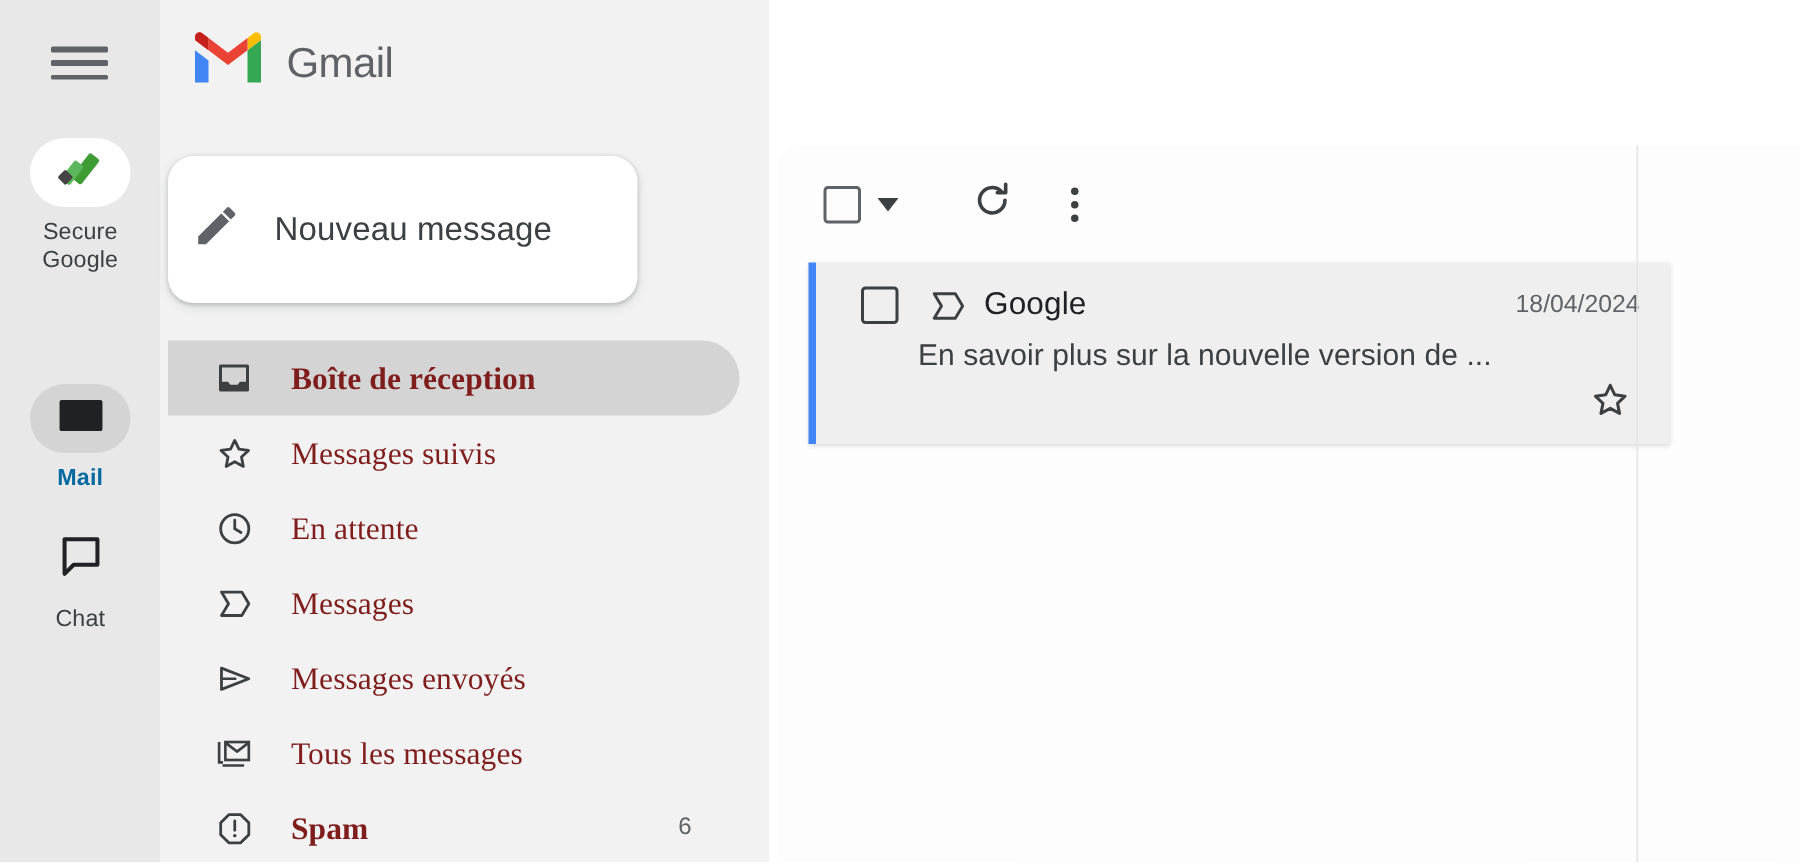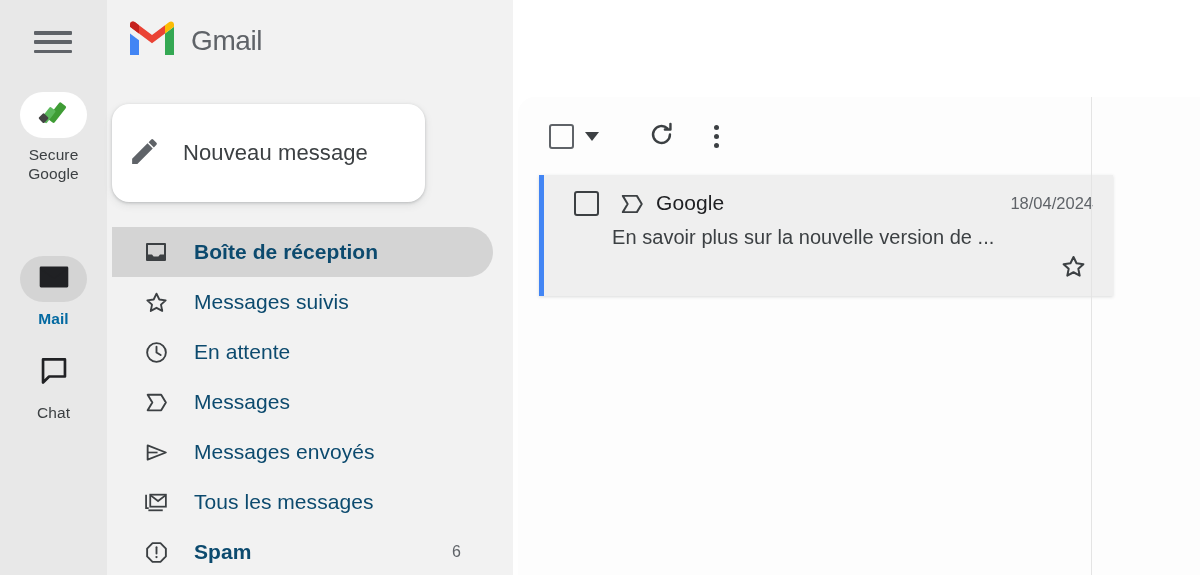--- a/index.html
+++ b/index.html
@@ -78,21 +78,21 @@
 
   .nav { position: absolute; left: 5px; top: 227px; width: 396px; }
   .nav-item {
     height: 50px; width: 381px;
     display: flex; align-items: center;
     padding-left: 31px; gap: 25px;
     border-radius: 0 25px 25px 0;
     cursor: pointer;
   }
   .nav-item.active { background: #D4D4D4; }
-  .nav-label { font-size: 21px; color: #0c4a6e; letter-spacing: 0.05px; flex: 1; }
+  .nav-label { font-size: 21px; color: #7f1d1d; letter-spacing: 0.05px; flex: 1; font-family: Liberation Serif, serif; }
   .nav-item.active .nav-label, .nav-item.bold .nav-label { font-weight: bold; }
   .nav-count { font-size: 16px; color: #5F6368; margin-right: 32px; }
   .nav-icon { width: 26px; height: 26px; display: flex; align-items: center; justify-content: center; flex: 0 0 26px; }
 
   
   .content { flex: 1; position: relative; background: #FFFFFF; }
 
   .searchbar {
     position: absolute; left: 5px; top: 15px;
     width: 682px; height: 63px;

